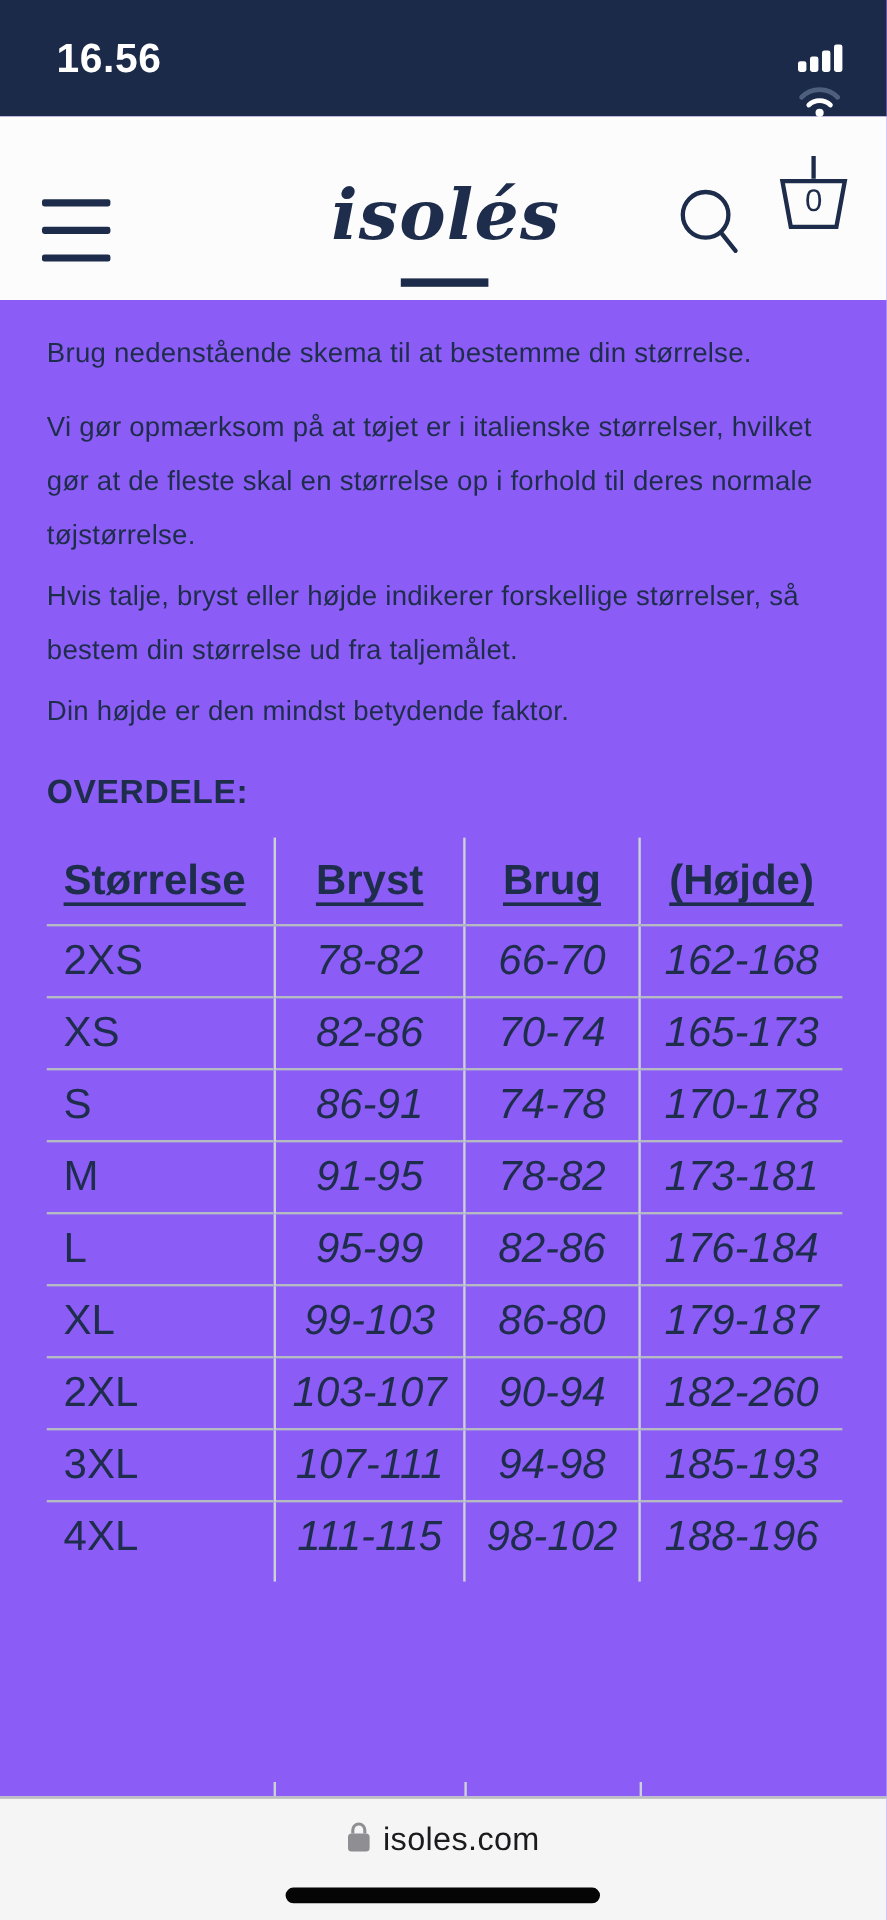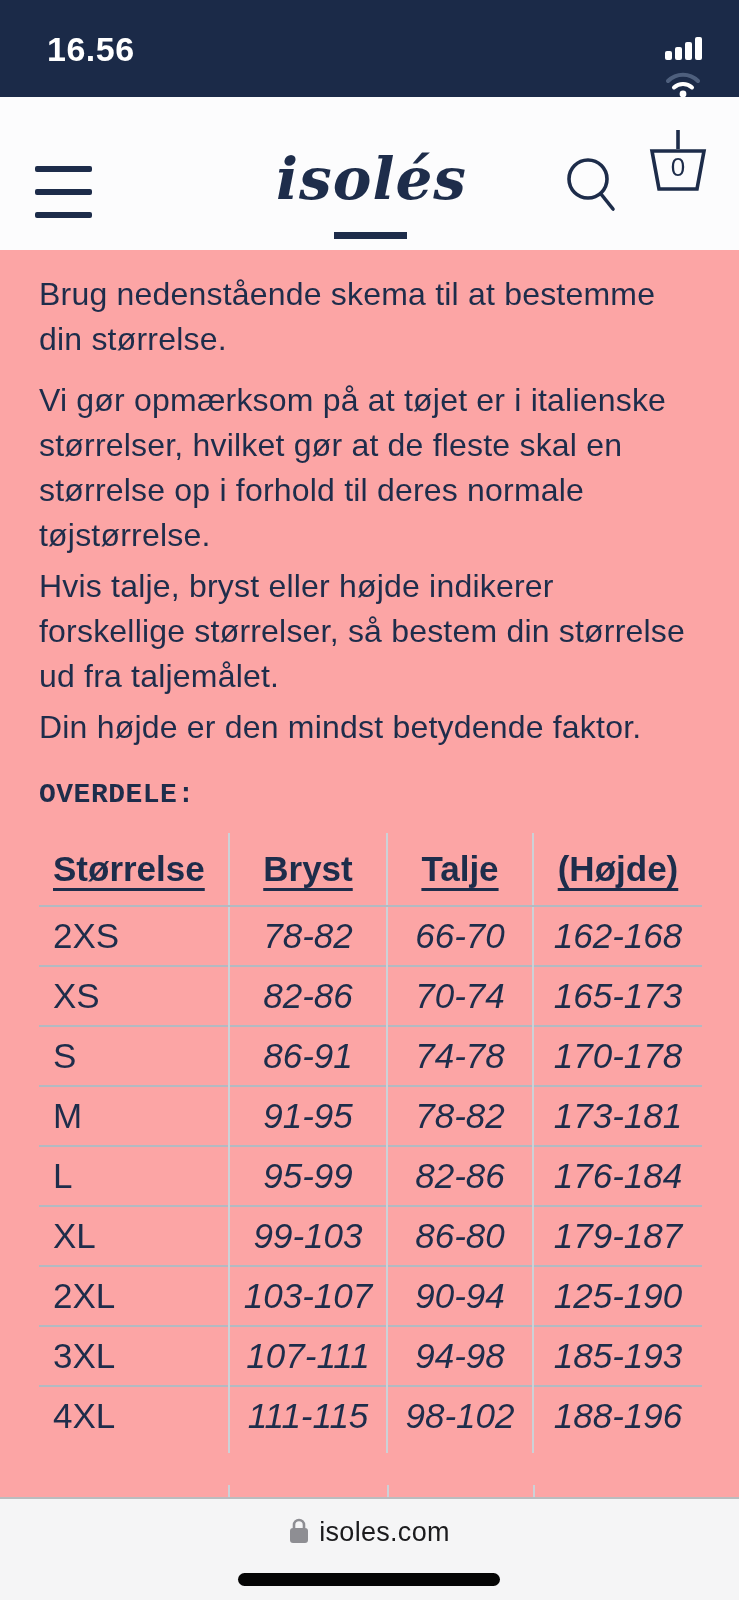--- a/index.html
+++ b/index.html
@@ -1,18 +1,18 @@
 <!DOCTYPE html>
 <html><head>
 <meta charset="utf-8">
 <style>
   html,body{margin:0;padding:0;background:#e9e9ea;}
   #screen{
     position:relative;width:739px;height:1600px;margin:0 auto;
-    background:#fca5a5;overflow:hidden;
+    background:#8b5cf6;overflow:hidden;
     font-family:"Liberation Sans",sans-serif;color:#1e2d4b;
   }
   
   .status-bar{position:absolute;top:0;left:0;width:739px;height:97px;background:#1b2a48;}
   .status-time{position:absolute;left:47px;top:30px;font-size:34px;font-weight:700;color:#ffffff;letter-spacing:.5px;}
   .status-icons{position:absolute;right:30px;top:36px;display:flex;align-items:center;gap:12px;flex-direction:column;}
   .signal{display:flex;align-items:flex-end;gap:3px;height:24px;}
   .signal i{display:block;width:7px;background:#fff;border-radius:2px;}
   .signal i:nth-child(1){height:9px;}
   .signal i:nth-child(2){height:13px;}
@@ -33,26 +33,26 @@
   .hamburger i:nth-child(2){top:23px;}
   .hamburger i:nth-child(3){top:46px;}
   .logo{position:absolute;left:4px;right:0;top:48px;text-align:center;
     font-family:"DejaVu Serif",serif;font-style:italic;font-weight:700;
     font-size:58px;letter-spacing:1px;color:#1e2d4b;}
   .search-btn{position:absolute;right:122px;top:58px;width:52px;height:62px;cursor:pointer;}
   .cart-btn{position:absolute;right:32px;top:30px;width:62px;height:78px;cursor:pointer;}
   .logo-divider{position:absolute;left:334px;top:135px;width:73px;height:7px;background:#1d2c4a;}
   
   .main{position:absolute;top:250px;left:0;width:739px;padding:0;}
-  .main p{margin:0 45px 0 39px;font-size:32px;line-height:45px;letter-spacing:.2px;}
+  .main p{margin:0 45px 0 39px;font-size:23px;line-height:45px;letter-spacing:.2px;}
   .p1{margin-top:22px !important;}
   .p2{margin-top:16px !important;}
   .p3{margin-top:6px  !important;}
   .p4{margin-top:6px  !important;}
-  .section-heading{margin:28px 45px 0 39px;font-size:28px;font-weight:700;letter-spacing:.5px;line-height:34px;font-family:Liberation Mono, monospace;}
+  .section-heading{margin:28px 45px 0 39px;font-size:28px;font-weight:700;letter-spacing:.5px;line-height:34px;}
   .underdele-heading{margin-top:97px;}
   
   table.size-table{border-collapse:collapse;table-layout:fixed;margin:21px 0 0 39px;width:663px;}
   .size-table col.c0{width:190px;} .size-table col.c1{width:158px;}
   .size-table col.c2{width:146px;} .size-table col.c3{width:169px;}
   .size-table th,.size-table td{font-size:35px;padding:0;vertical-align:middle;}
   .size-table thead th{height:72px;font-weight:700;
     text-decoration:underline;text-decoration-thickness:2.5px;text-underline-offset:7px;
     border-bottom:2px solid #b3bac2;text-align:center;}
   .size-table thead th.first{text-align:left;padding-left:14px;}
@@ -141,21 +141,21 @@
       <colgroup>
           <col class="c0">
           <col class="c1">
           <col class="c2">
           <col class="c3">
         </colgroup>
       <thead>
         <tr>
           <th class="first">Størrelse</th>
           <th class="vline">Bryst</th>
-          <th class="vline">Talje</th>
+          <th class="vline">Brug</th>
           <th class="vline">(Højde)</th>
         </tr>
       </thead>
       <tbody id="size-rows">
           <tr>
     <th>2XS</th>
     <td class="vline">78-82</td>
     <td class="vline">66-70</td>
     <td class="vline">162-168</td>
   </tr>
@@ -186,21 +186,21 @@
           <tr>
     <th>XL</th>
     <td class="vline">99-103</td>
     <td class="vline">86-80</td>
     <td class="vline">179-187</td>
   </tr>
           <tr>
     <th>2XL</th>
     <td class="vline">103-107</td>
     <td class="vline">90-94</td>
-    <td class="vline">125-190</td>
+    <td class="vline">182-260</td>
   </tr>
           <tr>
     <th>3XL</th>
     <td class="vline">107-111</td>
     <td class="vline">94-98</td>
     <td class="vline">185-193</td>
   </tr>
           <tr>
     <th>4XL</th>
     <td class="vline">111-115</td>

